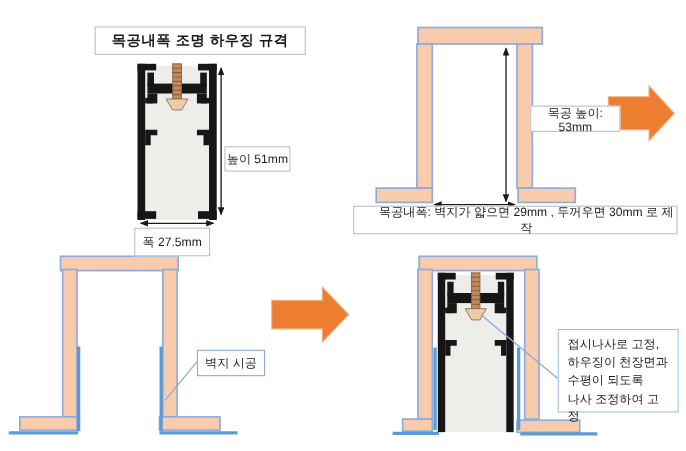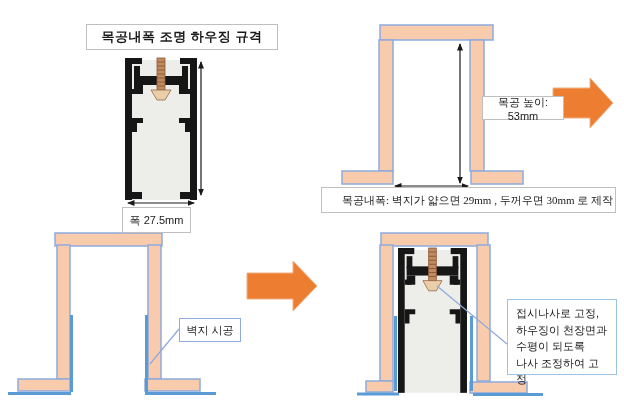--- a/index.html
+++ b/index.html
@@ -18,21 +18,21 @@
   .leader{stroke:var(--leader);stroke-width:1.2;fill:none;}
   .oarrow{fill:var(--arrow);stroke:#F1B183;stroke-width:1;}
   .label-box{position:absolute;background:#fff;border:1px solid var(--box-border);
     font-size:11px;text-align:center;display:flex;align-items:center;justify-content:center;}
   .title-box{position:absolute;left:86px;top:24px;width:192px;height:26px;background:#fff;
     border:1px solid var(--box-border);font-size:13px;font-weight:700;
     display:flex;align-items:center;justify-content:center;letter-spacing:.5px;}
   .lb-height{left:204px;top:133px;width:60px;height:23px;}
   .lb-width{left:122px;top:207px;width:69px;height:26px;}
   .lb-frame-height{left:466px;top:96px;width:82px;height:24px;margin-left:16px;}
-  .lb-frame-note{left:321px;top:187px;width:295px;height:26px;justify-content:flex-start;padding-left:20px;font-family:Liberation Serif, serif;}
+  .lb-frame-note{left:321px;top:187px;width:295px;height:26px;justify-content:flex-start;padding-left:20px;}
   .lb-wallpaper{left:179px;top:318px;width:62px;height:24px;border-color:var(--leader);}
   .lb-install{left:507px;top:299px;width:110px;height:76px;border:1px solid var(--note-border);
     justify-content:flex-start;align-items:flex-start;text-align:left;
     padding:5px 8px;line-height:16.5px;white-space:pre-line;}
 </style>
 </head>
 <body>
 
 <div class="stage">
 
@@ -109,20 +109,21 @@
       <path class="blue-line" d="M473,394.5 H543"></path>
     </g>
     <g>
       <use href="#profileSym" transform="translate(398,248) scale(0.958,1.02)"></use>
     </g>
     <line class="leader" x1="437" y1="286" x2="507" y2="344"></line>
   </svg>
 
   <div class="title-box">목공내폭 조명 하우징 규격</div>
 
+  <div class="label-box lb-height">높이 51mm</div>
 
   <div class="label-box lb-width">폭 27.5mm</div>
 
   <div class="label-box lb-frame-height">목공 높이: 53mm</div>
 
   <div class="label-box lb-frame-note">목공내폭: 벽지가 얇으면 29mm , 두꺼우면 30mm 로 제작</div>
 
   <div class="label-box lb-install">접시나사로 고정,
 하우징이 천장면과
 수평이 되도록

